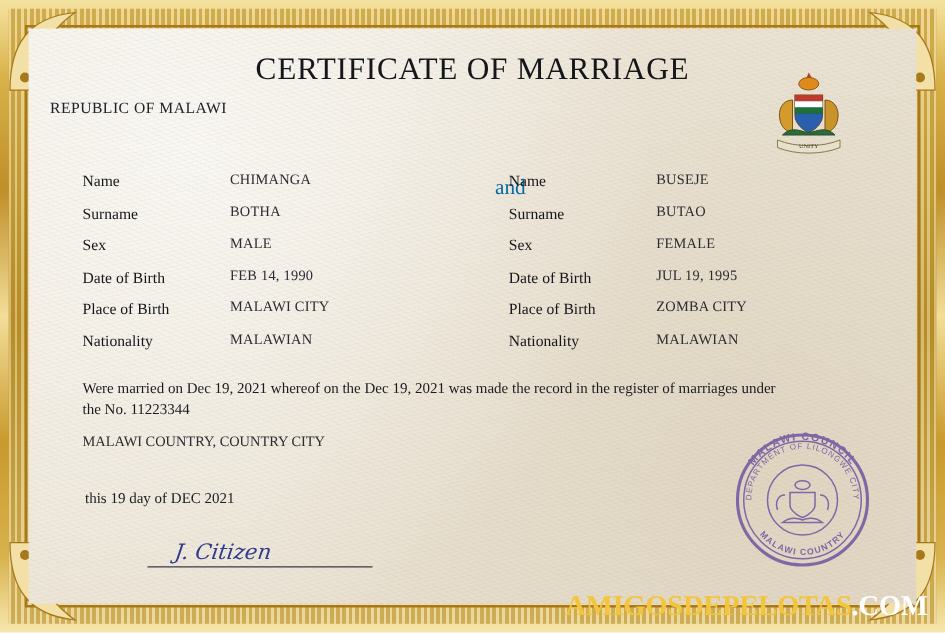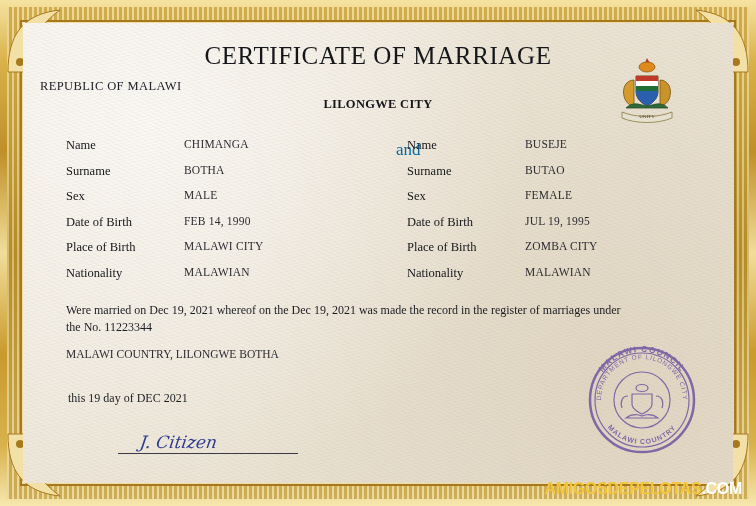--- a/index.html
+++ b/index.html
@@ -227,23 +227,23 @@
     width: 124px;
     height: 124px;
     opacity: 0.82;
   }
 
   
   .watermark {
     position: absolute;
     right: 14px;
     bottom: 8px;
-    font-family: Liberation Sans, sans-serif;
+    font-family: Liberation Serif, serif;
     font-weight: bold;
-    font-size: 16px;
+    font-size: 23px;
     letter-spacing: -0.3px;
     z-index: 9;
   }
   .wm-a { color: #f2c53d; }
   .wm-b { color: #ffffff; }
 </style>
 </head>
 <body>
 
 <div id="certificate">
@@ -268,21 +268,20 @@
     <path d="M2 66 C2 30 16 8 54 4 C40 14 30 26 26 40 C34 30 44 24 58 22 C46 30 38 40 34 52 C42 44 50 40 62 38 C48 46 40 54 36 66 Z" fill="#f3e0a6" stroke="#a8791c" stroke-width="1"></path>
     <circle cx="14" cy="56" r="4" fill="#a8791c"></circle>
   </svg>
 
   <div class="paper"></div>
 
   <div class="content">
 
     <div class="title">CERTIFICATE OF MARRIAGE</div>
     <div class="subtitle">REPUBLIC OF MALAWI</div>
-    <div class="city">LILONGWE CITY</div>
 
     <svg class="coat" viewBox="0 0 66 74">
 
       <path d="M33 2 L37 9 L30 9 Z" fill="#c0392b"></path>
       <ellipse cx="33" cy="11" rx="8" ry="5" fill="#e08a1e" stroke="#8a5a10" stroke-width="0.8"></ellipse>
 
       <path d="M22 20 L44 20 L44 36 C44 45 33 50 33 50 C33 50 22 45 22 36 Z" fill="#1f3f8f" stroke="#6b4a12" stroke-width="1"></path>
       <rect x="22" y="20" width="22" height="5" fill="#c0392b"></rect>
       <rect x="22" y="25" width="22" height="5" fill="#ffffff"></rect>
       <rect x="22" y="30" width="22" height="5" fill="#1f6f36"></rect>
@@ -354,21 +353,21 @@
         </div>
       </div>
     </div>
 
     <div class="para">
       <div>Were married on Dec 19, 2021 whereof on the Dec 19, 2021 was made the record in the register of marriages under</div>
       <div>the No. 11223344</div>
     </div>
 
     <div class="reg-line">
-      <div class="reg-value">MALAWI COUNTRY, LILONGWE BOTHA</div>
+      <div class="reg-value">MALAWI COUNTRY, COUNTRY CITY</div>
     </div>
 
     <div class="given">
       <div>this 19 day of DEC 2021</div>
     </div>
 
     <div class="sign-area">
       <div class="signature">J. Citizen</div>
       <div class="sign-rule"></div>
     </div>

